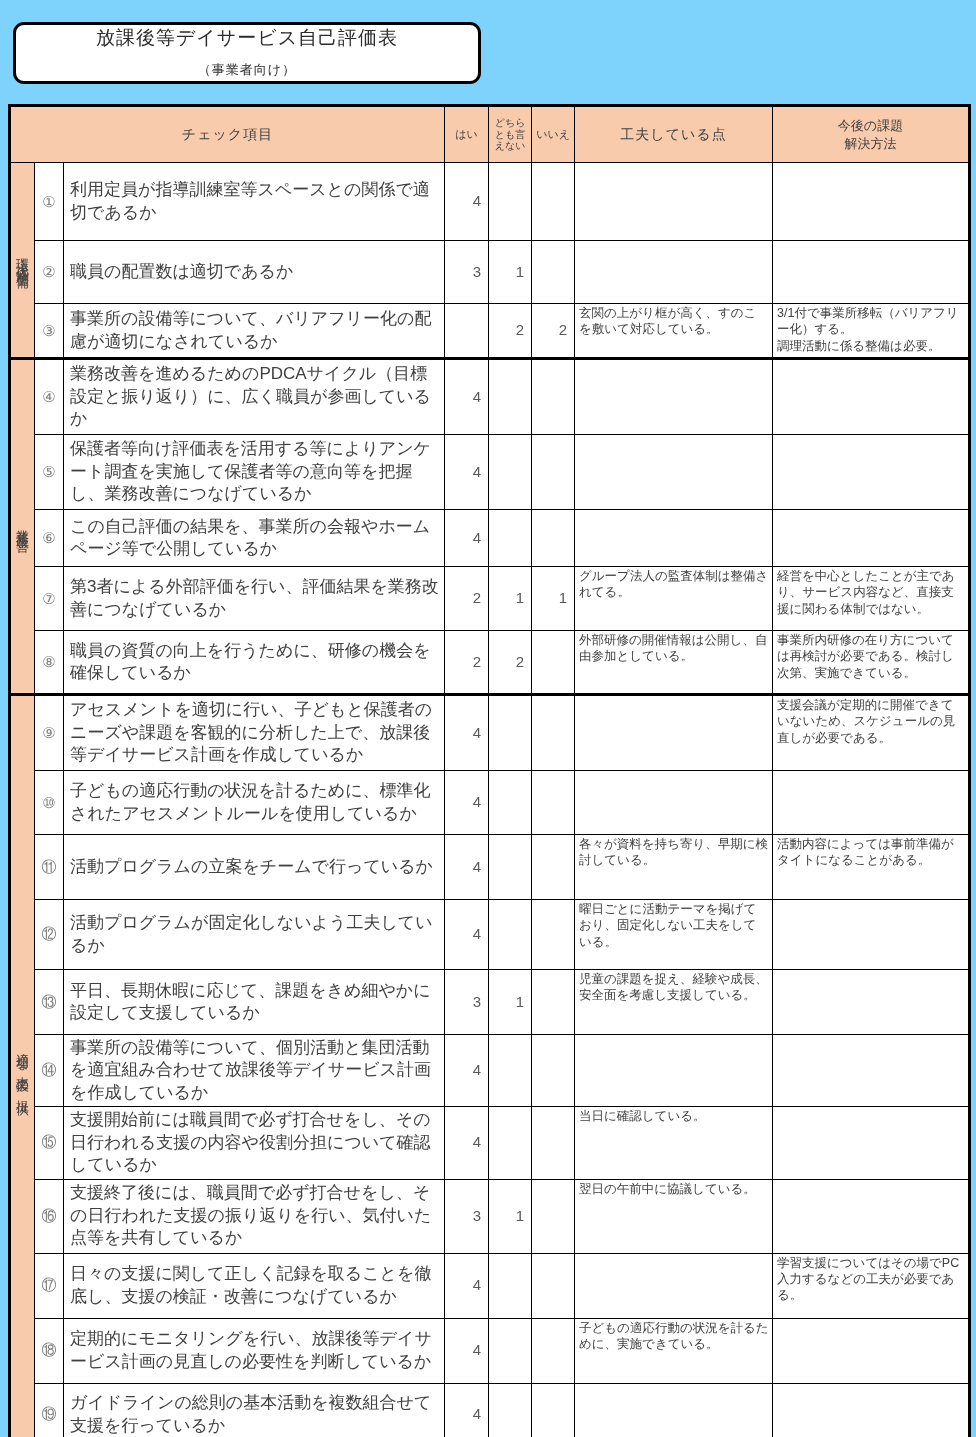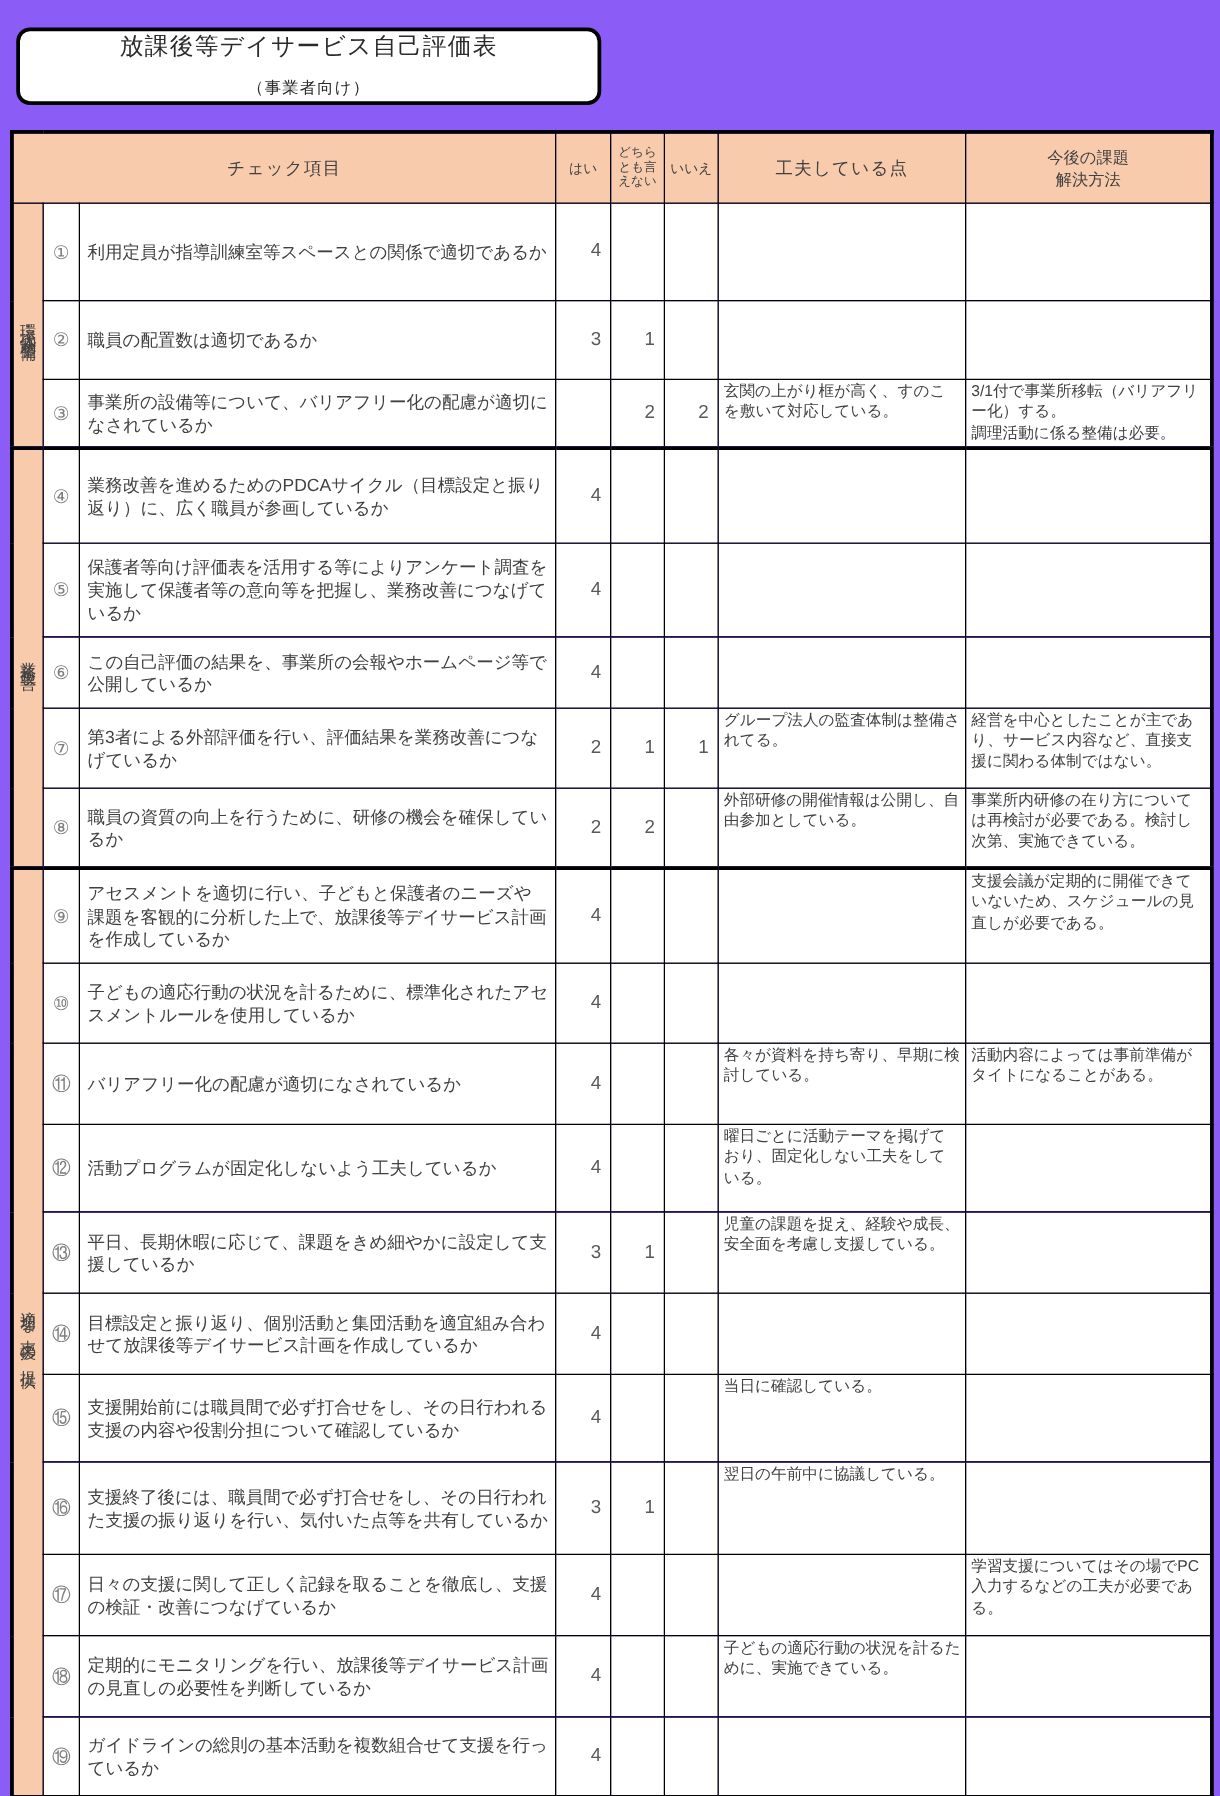--- a/index.html
+++ b/index.html
@@ -1,17 +1,17 @@
 <!DOCTYPE html>
 <html><head>
 <meta charset="utf-8">
 <style>
   html,body{margin:0;padding:0;background:#fff;}
   .page{
-    position:relative;width:976px;height:1437px;background:#8b5cf6;
+    position:relative;width:976px;height:1437px;background:#7dd3fc;
     font-family:"Liberation Sans",sans-serif;color:#404040;overflow:hidden;
   }
   
   .title-box{
     position:absolute;left:13px;top:22px;width:462px;height:56px;
     border:3px solid #000;border-radius:11px;background:#fff;
     display:flex;flex-direction:column;align-items:center;justify-content:center;
   }
   .title-box .title{font-size:19px;color:#2b2b2b;letter-spacing:1px;line-height:1.2;}
   .title-box .subtitle{font-size:13px;color:#2b2b2b;letter-spacing:1px;margin-top:12px;}
@@ -43,21 +43,21 @@
     font-size:13px;color:#404040;padding:0;
   }
   td.section-cell .vtxt{
     writing-mode:vertical-rl;text-orientation:upright;
     margin:0 auto;letter-spacing:3px;line-height:1;display:inline-block;
   }
   td.num-cell{
     text-align:center;vertical-align:middle;color:#7f7f7f;font-size:15px;background:#fff;
   }
   td.q-cell{
-    vertical-align:middle;font-size:14px;line-height:1.32;color:#404040;
+    vertical-align:middle;font-size:17px;line-height:1.32;color:#404040;
     padding:2px 5px 2px 6px;background:#fff;
   }
   td.val-cell{
     text-align:right;vertical-align:middle;font-size:15px;color:#595959;
     padding:0 7px 2px 0;background:#fff;
   }
   td.cmt-cell{
     vertical-align:top;font-size:12.5px;line-height:1.3;color:#404040;
     padding:1px 3px 2px 4px;background:#fff;white-space:pre-wrap;
   }
@@ -188,21 +188,21 @@
           <td class="num-cell">⑩</td>
           <td class="q-cell">子どもの適応行動の状況を計るために、標準化されたアセスメントルールを使用しているか</td>
           <td class="val-cell">4</td>
           <td class="val-cell"></td>
           <td class="val-cell"></td>
           <td class="cmt-cell"></td>
           <td class="cmt-cell"></td>
         </tr>
         <tr style="height: 65px;">
           <td class="num-cell">⑪</td>
-          <td class="q-cell">バリアフリー化の配慮が適切になされているか</td>
+          <td class="q-cell">活動プログラムの立案をチームで行っているか</td>
           <td class="val-cell">4</td>
           <td class="val-cell"></td>
           <td class="val-cell"></td>
           <td class="cmt-cell">各々が資料を持ち寄り、早期に検討している。</td>
           <td class="cmt-cell">活動内容によっては事前準備がタイトになることがある。</td>
         </tr>
         <tr style="height: 70px;">
           <td class="num-cell">⑫</td>
           <td class="q-cell">活動プログラムが固定化しないよう工夫しているか</td>
           <td class="val-cell">4</td>
@@ -215,21 +215,21 @@
           <td class="num-cell">⑬</td>
           <td class="q-cell">平日、長期休暇に応じて、課題をきめ細やかに設定して支援しているか</td>
           <td class="val-cell">3</td>
           <td class="val-cell">1</td>
           <td class="val-cell"></td>
           <td class="cmt-cell">児童の課題を捉え、経験や成長、安全面を考慮し支援している。</td>
           <td class="cmt-cell"></td>
         </tr>
         <tr style="height: 65px;">
           <td class="num-cell">⑭</td>
-          <td class="q-cell">目標設定と振り返り、個別活動と集団活動を適宜組み合わせて放課後等デイサービス計画を作成しているか</td>
+          <td class="q-cell">事業所の設備等について、個別活動と集団活動を適宜組み合わせて放課後等デイサービス計画を作成しているか</td>
           <td class="val-cell">4</td>
           <td class="val-cell"></td>
           <td class="val-cell"></td>
           <td class="cmt-cell"></td>
           <td class="cmt-cell"></td>
         </tr>
         <tr style="height: 70px;">
           <td class="num-cell">⑮</td>
           <td class="q-cell">支援開始前には職員間で必ず打合せをし、その日行われる支援の内容や役割分担について確認しているか</td>
           <td class="val-cell">4</td>

